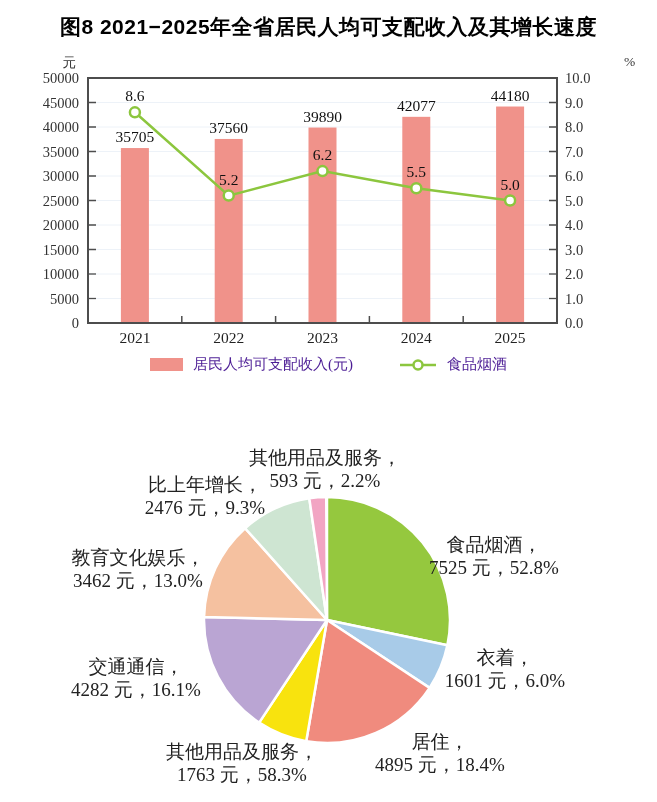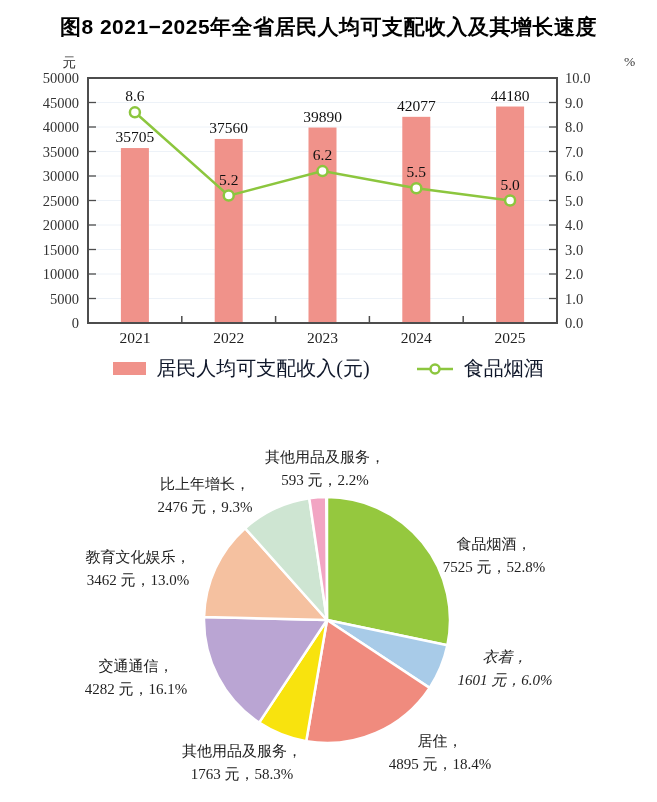--- a/index.html
+++ b/index.html
@@ -1,39 +1,39 @@
 <!DOCTYPE html>
 <html><head>
 <meta charset="utf-8">
 <style>
   html,body{margin:0;padding:0;background:#fff;}
   .page{position:relative;width:657px;height:802px;background:#fff;overflow:hidden;
-        font-family:"Liberation Serif",serif;color:#222;}
+        font-family:"Liberation Serif",serif;color:#222;border-radius:23px;}
   .title{position:absolute;left:0;right:0;margin:0;text-align:center;
          font-family:"Liberation Sans",sans-serif;font-weight:bold;
          font-size:21px;color:#000;letter-spacing:0.5px;}
   .t8{top:13px;}
   .t9{top:403px;}
   .unit{position:absolute;font-size:13.5px;color:#333;}
   .u-left{left:40px;top:54px;width:36px;text-align:right;}
   .u-right{left:624px;top:54px;}
   .fig8-svg{position:absolute;left:0;top:50px;}
   .fig8-svg text{font-family:"Liberation Serif",serif;}
   .tick{font-size:14.5px;fill:#333;}
   .cat{font-size:15.5px;fill:#222;}
   .val{font-size:15.5px;fill:#111;}
   .legend{position:absolute;left:0;right:0;top:355px;display:flex;
           justify-content:center;align-items:center;gap:46px;}
   .legend-item{display:flex;align-items:center;gap:10px;}
-  .legend-text{font-size:20px;color:#0f172a;}
+  .legend-text{font-size:15px;color:#4c1d95;}
   .swatch{display:inline-block;width:33px;height:13px;}
   .pie-area{position:absolute;left:0;top:440px;width:657px;height:362px;}
   #fig9-svg{position:absolute;left:0;top:0;}
   .pie-label{position:absolute;transform:translateX(-50%);text-align:center;
-             font-size:15px;line-height:23px;color:#222;white-space:nowrap;}
+             font-size:19px;line-height:23px;color:#222;white-space:nowrap;}
 </style>
 </head>
 <body>
 
 <div class="page">
 
   <h2 class="title t8">图8 2021−2025年全省居民人均可支配收入及其增长速度</h2>
   <span class="unit u-left">元</span>
   <span class="unit u-right">%</span>
 
@@ -148,21 +148,21 @@
         <path d="M327,180 L259.15,282.59 A123,123 0 0 1 204.04,176.91 Z" fill="#BAA5D3" stroke="#fff" stroke-width="2.5" stroke-linejoin="round"></path>
         <path d="M327,180 L204.04,176.91 A123,123 0 0 1 245.08,88.25 Z" fill="#F5C1A0" stroke="#fff" stroke-width="2.5" stroke-linejoin="round"></path>
         <path d="M327,180 L245.08,88.25 A123,123 0 0 1 309.29,58.28 Z" fill="#CEE5D2" stroke="#fff" stroke-width="2.5" stroke-linejoin="round"></path>
         <path d="M327,180 L309.29,58.28 A123,123 0 0 1 326.23,57.00 Z" fill="#F2A5C3" stroke="#fff" stroke-width="2.5" stroke-linejoin="round"></path>
       </svg>
     <div id="pie-labels">
         <div class="pie-label" style="left: 494px; top: 93px;">
           <div>食品烟酒，</div>
           <div>7525 元，52.8%</div>
         </div>
-        <div class="pie-label" style="left: 505px; top: 206px; font-style: italic;">
+        <div class="pie-label" style="left: 505px; top: 206px;">
           <div>衣着，</div>
           <div>1601 元，6.0%</div>
         </div>
         <div class="pie-label" style="left: 428px; top: 290px; margin-left: 12px;">
           <div>居住，</div>
           <div>4895 元，18.4%</div>
         </div>
         <div class="pie-label" style="left: 242px; top: 300px;">
           <div>其他用品及服务，</div>
           <div>1763 元，58.3%</div>

